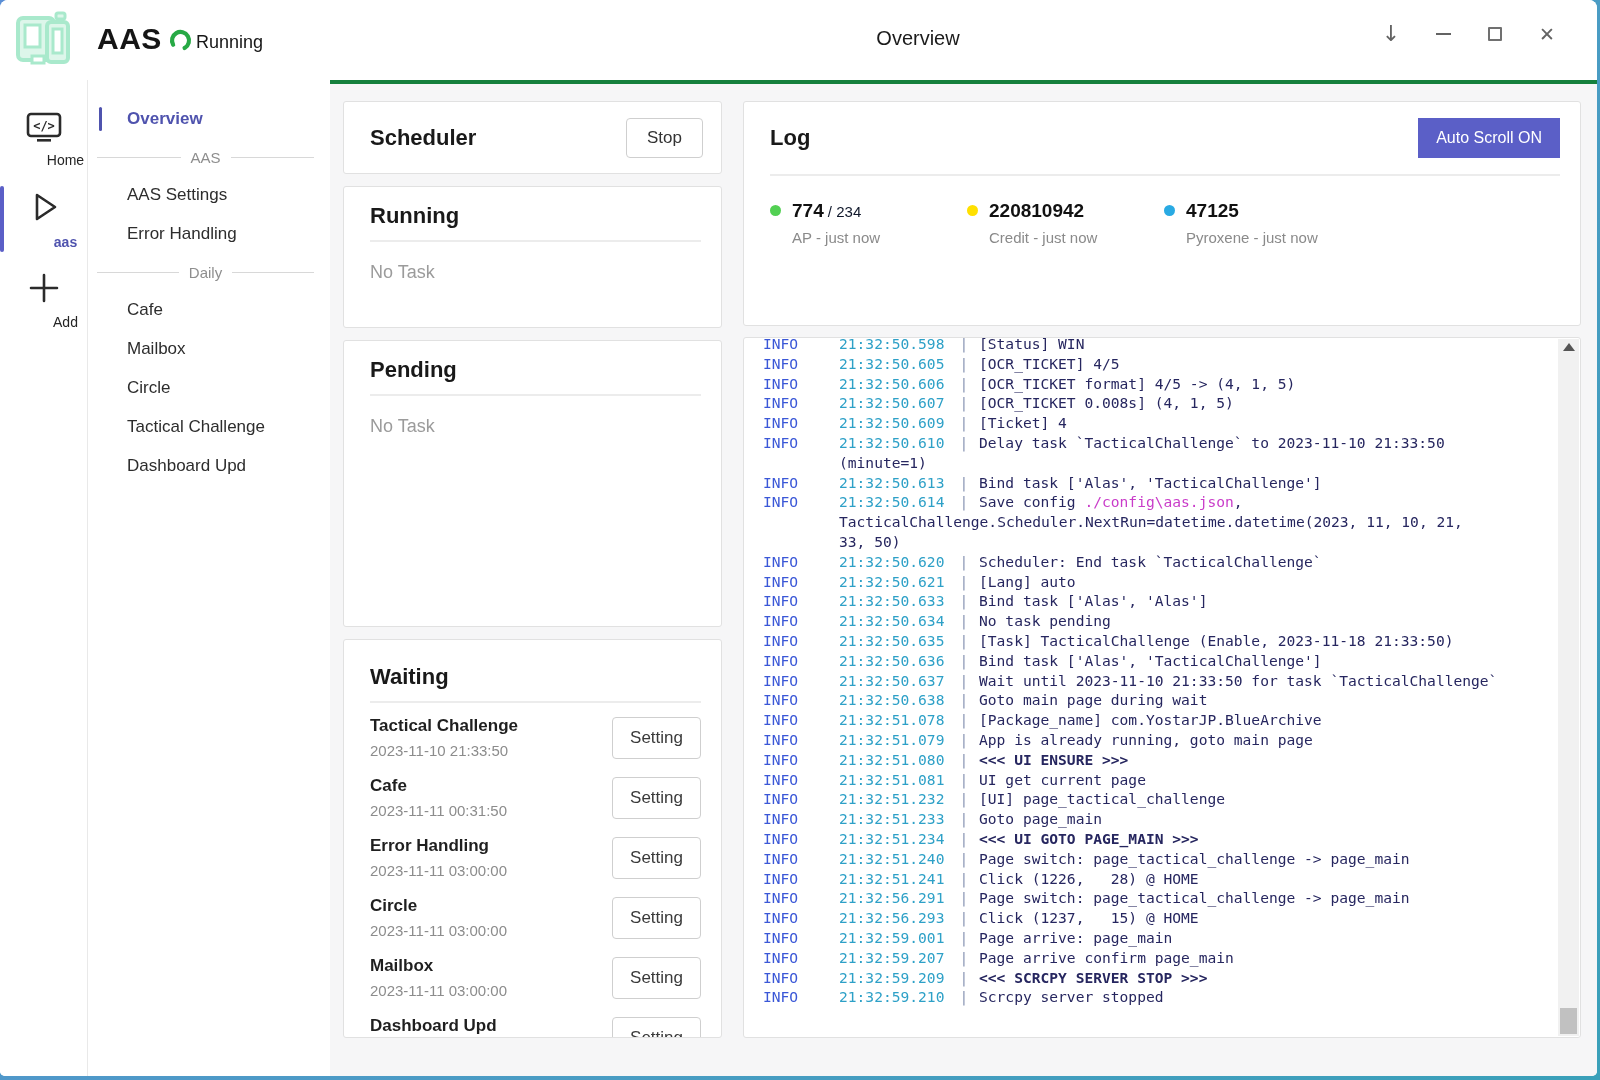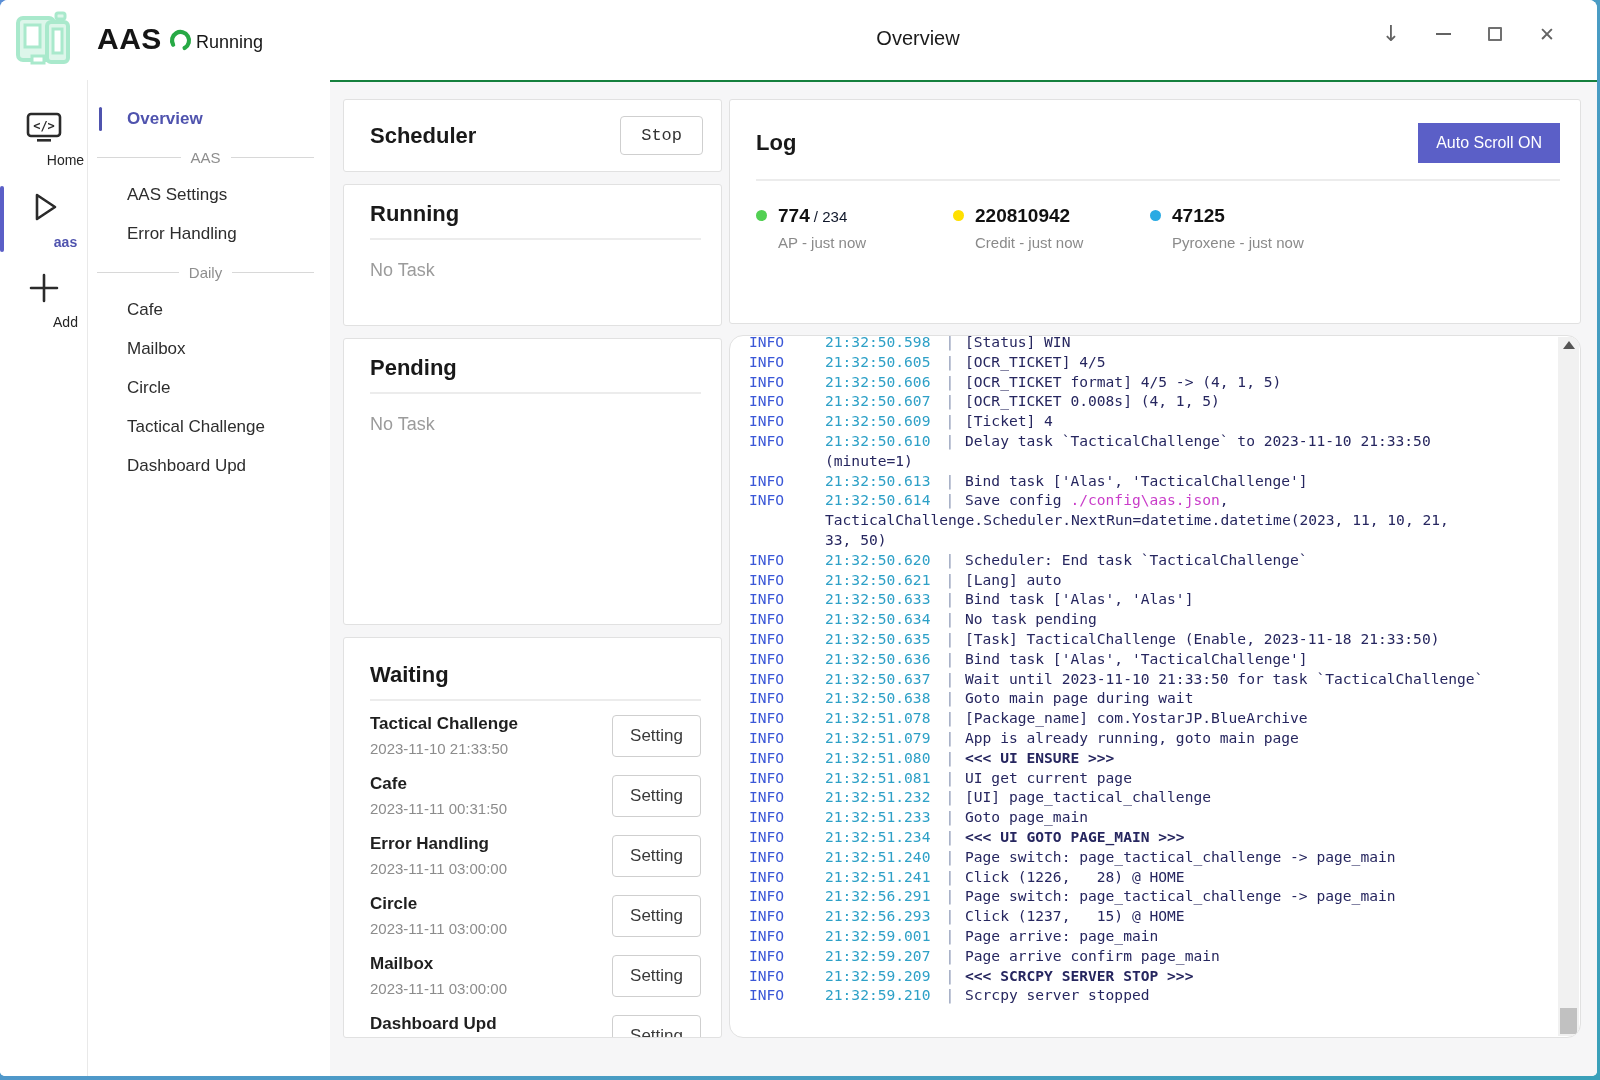--- a/index.html
+++ b/index.html
@@ -35,51 +35,51 @@
   .nav{ position:absolute; top:80px; left:89px; width:241px; bottom:0; background:#fff; padding-top:20px; }
   .nav-item{ padding:9px 10px 9px 38px; font-size:17px; color:#2d2d2d; cursor:pointer; position:relative; margin-bottom:1px; }
   .nav-item.active{ color:var(--accent-dark); font-weight:700; }
   .nav-item.active::before{ content:""; position:absolute; left:10px; top:7px; bottom:7px; width:3px; background:var(--accent-dark); border-radius:2px; }
   .nav-divider{ display:flex; align-items:center; gap:10px; padding:10px 16px 10px 8px; }
   .nav-divider .line{ flex:1; border-top:1px solid #d8d8d8; }
   .nav-divider .dlabel{ font-size:15px; color:#8e8e8e; }
   
   .content{
     position:absolute; top:80px; left:330px; right:0; bottom:0;
-    background:#f6f6f7; border-top:2px solid #15803d;
-    display:flex; gap:7px; padding:17px 16px 38px 13px;
+    background:#f6f6f7; border-top:4px solid #15803d;
+    display:flex; gap:21px; padding:17px 16px 38px 13px;
   }
   .card{ background:#fff; border:1px solid #e1e1e1; border-radius:3px; }
   .left-col{ width:379px; display:flex; flex-direction:column; gap:12px; }
   .right-col{ flex:1; display:flex; flex-direction:column; gap:11px; }
   .card-title{ font-size:22px; font-weight:700; color:#191919; }
   .hr{ border-top:2px solid #ececec; margin-top:11px; }
   .scheduler-card{ height:73px; display:flex; align-items:center; justify-content:space-between; padding:0 18px 0 26px; }
-  .btn-outline{ background:#fff; border:1px solid #cfcfcf; border-radius:4px; font-size:17px; color:#333; padding:9px 20px; cursor:pointer; font-family:Liberation Mono, monospace; }
+  .btn-outline{ background:#fff; border:1px solid #cfcfcf; border-radius:4px; font-size:17px; color:#333; padding:9px 20px; cursor:pointer; font-family:Liberation Sans, sans-serif; }
   .task-card{ padding:16px 20px 0 26px; }
   .running-card{ height:142px; }
   .pending-card{ height:287px; }
   .empty-text{ font-size:18px; color:#9b9b9b; margin-top:20px; }
   .waiting-card{ flex:1; padding:24px 20px 0 26px; overflow:hidden; }
   .wait-row{ display:flex; align-items:center; justify-content:space-between; padding:9px 0 8px; }
   .wait-name{ font-size:17px; font-weight:700; color:#1f1f1f; }
   .wait-date{ font-size:15px; color:#8c8c8c; margin-top:6px; }
   .btn-setting{ background:#fff; border:1px solid #cfcfcf; border-radius:4px; font-size:17px; color:#3a3a3a; padding:10px 17px; cursor:pointer; font-family:inherit; }
   
-  .log-head-card{ height:225px; padding:7px 20px 0 26px; }
+  .log-head-card{ height:225px; padding:0 20px 0 26px; }
   .log-head-top{ height:74px; display:flex; align-items:center; justify-content:space-between; border-bottom:2px solid #ececec; }
   .btn-accent{ background:var(--accent); color:#fff; border:none; border-radius:0; font-size:16px; padding:11px 18px; cursor:pointer; font-family:inherit; }
   .stats{ display:flex; padding-top:24px; }
   .stat{ width:197px; display:grid; grid-template-columns:22px 1fr; }
   .stat-dot{ width:11px; height:11px; border-radius:50%; margin-top:5px; }
   .stat-value{ font-size:19px; font-weight:700; color:#111; }
   .stat-suffix{ font-size:15px; font-weight:400; color:#0f172a; }
   .stat-label{ grid-column:2; font-size:15px; color:#8a8a8a; margin-top:7px; }
   
-  .log-card{ flex:1; position:relative; overflow:hidden; padding:6px 26px 6px 19px;border-radius:14px; }
+  .log-card{ flex:1; position:relative; overflow:hidden; padding:6px 26px 6px 19px; }
   .log-lines{ font-family:"DejaVu Sans Mono","Liberation Mono",monospace; font-size:14.6px; line-height:19.8px; margin-top:-10px; color:var(--log-text); }
   .log-line{ display:flex; white-space:pre; }
   .ll-level{ width:76px; flex:none; color:var(--log-level); }
   .ll-time{ width:110px; flex:none; color:var(--log-time); }
   .ll-bar{ width:30px; flex:none; text-align:center; color:#8b97b5; }
   .ll-msg{ flex:1; min-width:0; overflow:hidden; }
   .ll-wrap-indent{ width:76px; flex:none; }
   .seg-bold{ font-weight:700; }
   .seg-path{ color:var(--log-path); }
   

